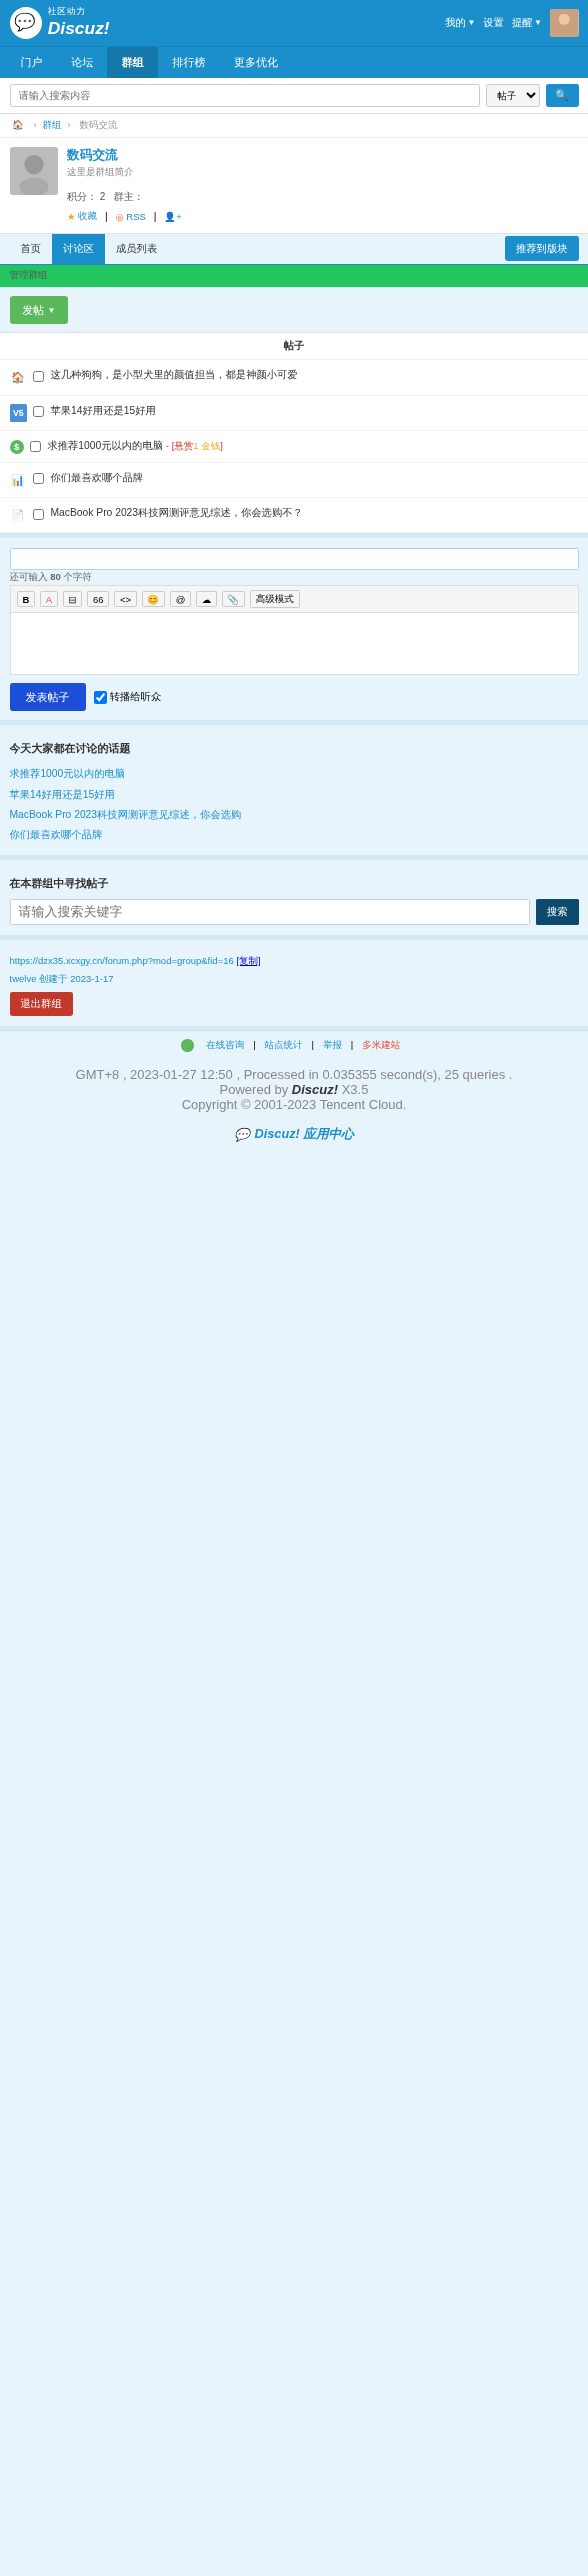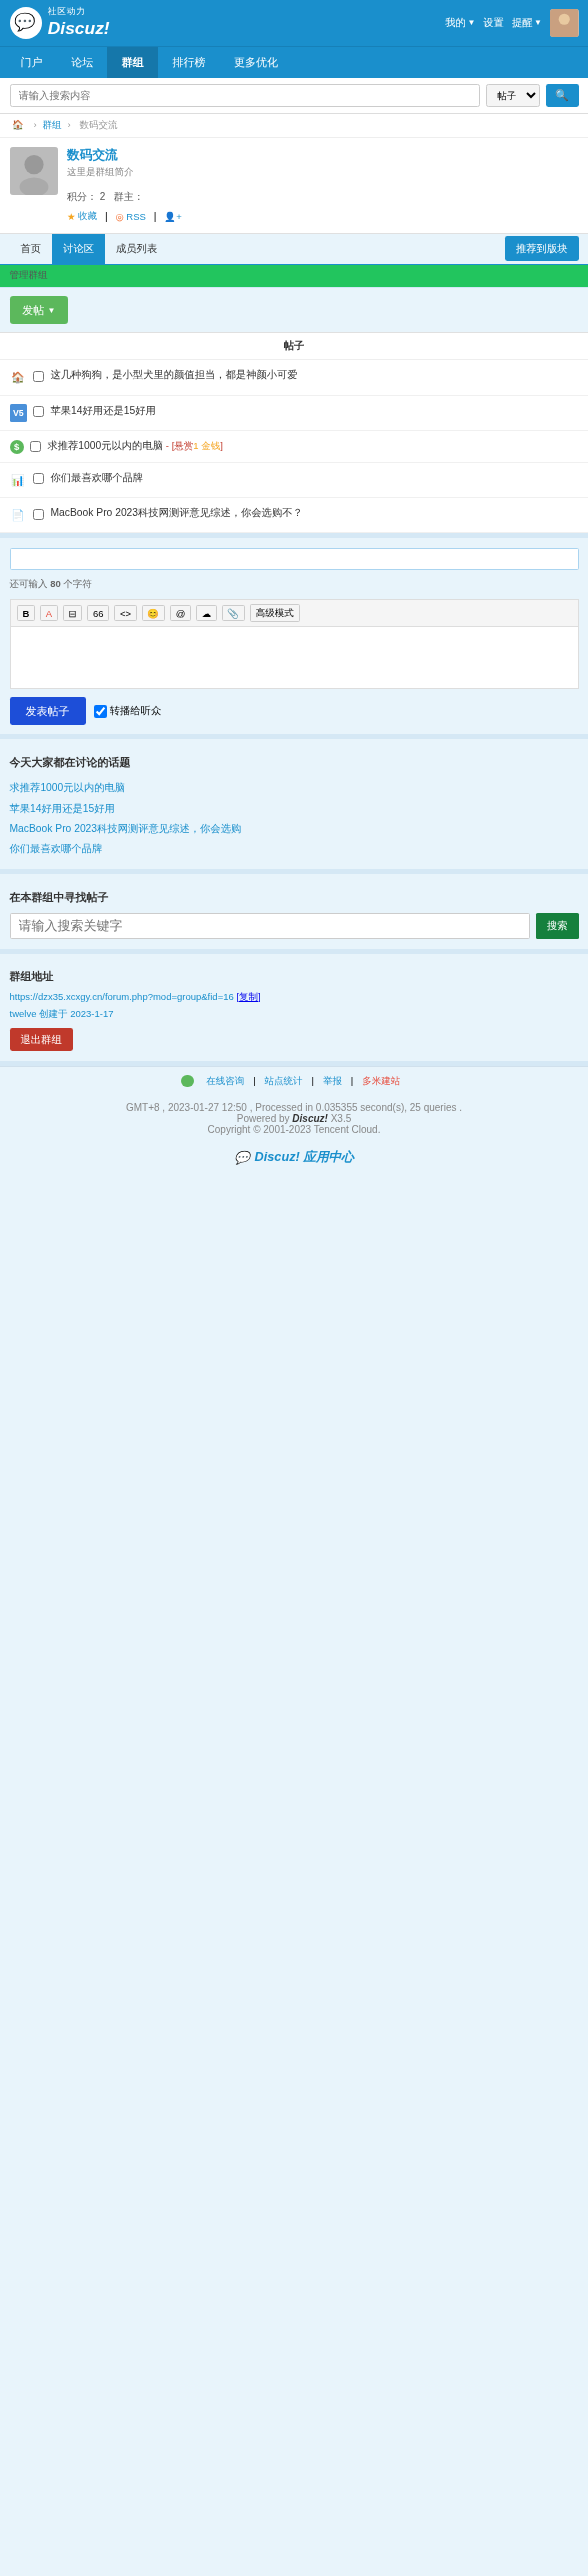--- a/index.html
+++ b/index.html
@@ -79,55 +79,55 @@
     .reward-gold { color: #f5a623; }
 
     
     .back-link { text-align: right; padding: 6.3px 9.5px; background: #fff; font-size: 9.5px; color: #1a8fcc; border-top: 0.8px solid #eee; }
     .back-link a { color: #1a8fcc; text-decoration: none; }
 
     
     .quick-post { background: #e8f4fb; padding: 9.5px; margin-top: 0; }
     .quick-post h3 { font-size: 11px; color: #333; margin-bottom: 8px; font-weight: bold; }
     .quick-post-input { width: 100%; border: 0.8px solid #aad4f0; padding: 4.8px; font-size: 10.3px; border-radius: 1.6px; }
-    .char-count { font-size: 9.5px; color: #666; margin: 8px 0; }
+    .char-count { font-size: 9.5px; color: #666; margin: 1px 0; }
     .editor-toolbar { background: #f5f5f5; border: 0.8px solid #ddd; border-bottom: none; padding: 4px 6.3px; display: flex; align-items: center; gap: 4.8px; flex-wrap: wrap; }
     .editor-toolbar button { background: none; border: 0.8px solid #ccc; padding: 1.6px 4.8px; cursor: pointer; font-size: 9.5px; border-radius: 1.6px; }
     .editor-area { border: 0.8px solid #ddd; background: #fff; min-height: 63px; padding: 6.3px; }
     .submit-area { margin-top: 8px; display: flex; align-items: center; gap: 8px; }
     .submit-btn { background: #1d4ed8; color: #fff; border: none; padding: 6.3px 16px; border-radius: 2.4px; cursor: pointer; font-size: 11px; }
     .broadcast-check { display: flex; align-items: center; gap: 3.2px; font-size: 10.3px; }
 
     
     .trending { background: #e8f4fb; padding: 9.5px; margin-top: 6.3px; }
     .trending h3 { font-size: 11px; color: #333; margin-bottom: 8px; font-weight: bold; }
     .trending-item { padding: 3.2px 0; font-size: 10.3px; color: #1a8fcc; }
     .trending-item a { color: #1a8fcc; text-decoration: none; }
 
     
     .group-search { background: #e8f4fb; padding: 9.5px; margin-top: 6.3px; }
     .group-search h3 { font-size: 11px; color: #333; margin-bottom: 8px; font-weight: bold; }
     .group-search-inner { display: flex; gap: 6.3px; }
     .group-search-input { flex: 1; border: 0.8px solid #ccc; padding: 4.8px 8px; border-radius: 1.6px; font-size: 13px; }
-    .group-search-btn { background: #15803d; color: #fff; border: none; padding: 4.8px 11px; border-radius: 1.6px; cursor: pointer; font-size: 10.3px; }
+    .group-search-btn { background: #0c4a6e; color: #fff; border: none; padding: 4.8px 11px; border-radius: 1.6px; cursor: pointer; font-size: 10.3px; }
 
     
     .group-address { background: #e8f4fb; padding: 9.5px; margin-top: 6.3px; }
     .group-address h3 { font-size: 11px; color: #333; margin-bottom: 6.3px; font-weight: bold; }
     .group-address p { font-size: 9.5px; color: #1a8fcc; word-break: break-all; }
     .group-creator { font-size: 9.5px; color: #999; margin-top: 4.8px; }
     .leave-btn { background: #c0392b; color: #fff; border: none; padding: 4.8px 11px; border-radius: 2.4px; cursor: pointer; font-size: 10.3px; margin-top: 6.3px; }
 
     
     .footer-links { background: #e8f4fb; text-align: center; padding: 8px; border-top: 0.8px solid #d0e0ec; font-size: 9.5px; }
     .footer-links a { color: #1a8fcc; text-decoration: none; margin: 0 6.3px; }
     .online-icon { display: inline-block; width: 12.7px; height: 12.7px; background: #5cb85c; border-radius: 50%; margin-right: 3.2px; vertical-align: middle; }
 
     
-    .footer-info { background: #e8f4fb; text-align: center; padding: 6.3px; font-size: 10px; color: #888; }
+    .footer-info { background: #e8f4fb; text-align: center; padding: 6.3px; font-size: 13px; color: #888; }
     .footer-info strong { color: #333; font-style: italic; }
 
     
     .bottom-brand { background: #e8f4fb; text-align: center; padding: 8px; }
     .brand-placeholder { display: inline-flex; align-items: center; gap: 4.8px; font-size: 12.7px; font-weight: bold; color: #1a8fcc; font-style: italic; }
 
     .section-sep { height: 4.8px; background: #d5e8f5; }
   </style>
 </head>
 <body>
@@ -358,21 +358,20 @@
   <h3>在本群组中寻找帖子</h3>
   <div class="group-search-inner">
     <input type="text" class="group-search-input" placeholder="请输入搜索关键字" style="">
     <button class="group-search-btn">搜索</button>
   </div>
 </div>
 
 <div class="section-sep"></div>
 
 <div class="group-address">
-  <h3>群组地址</h3>
   <p>
     <span>https://dzx35.xcxgy.cn/forum.php?mod=group&amp;fid=16</span>
     <a href="#">[复制]</a>
   </p>
   <p class="group-creator">twelve 创建于 2023-1-17</p>
   <button class="leave-btn">退出群组</button>
 </div>
 
 <div class="section-sep"></div>
 

